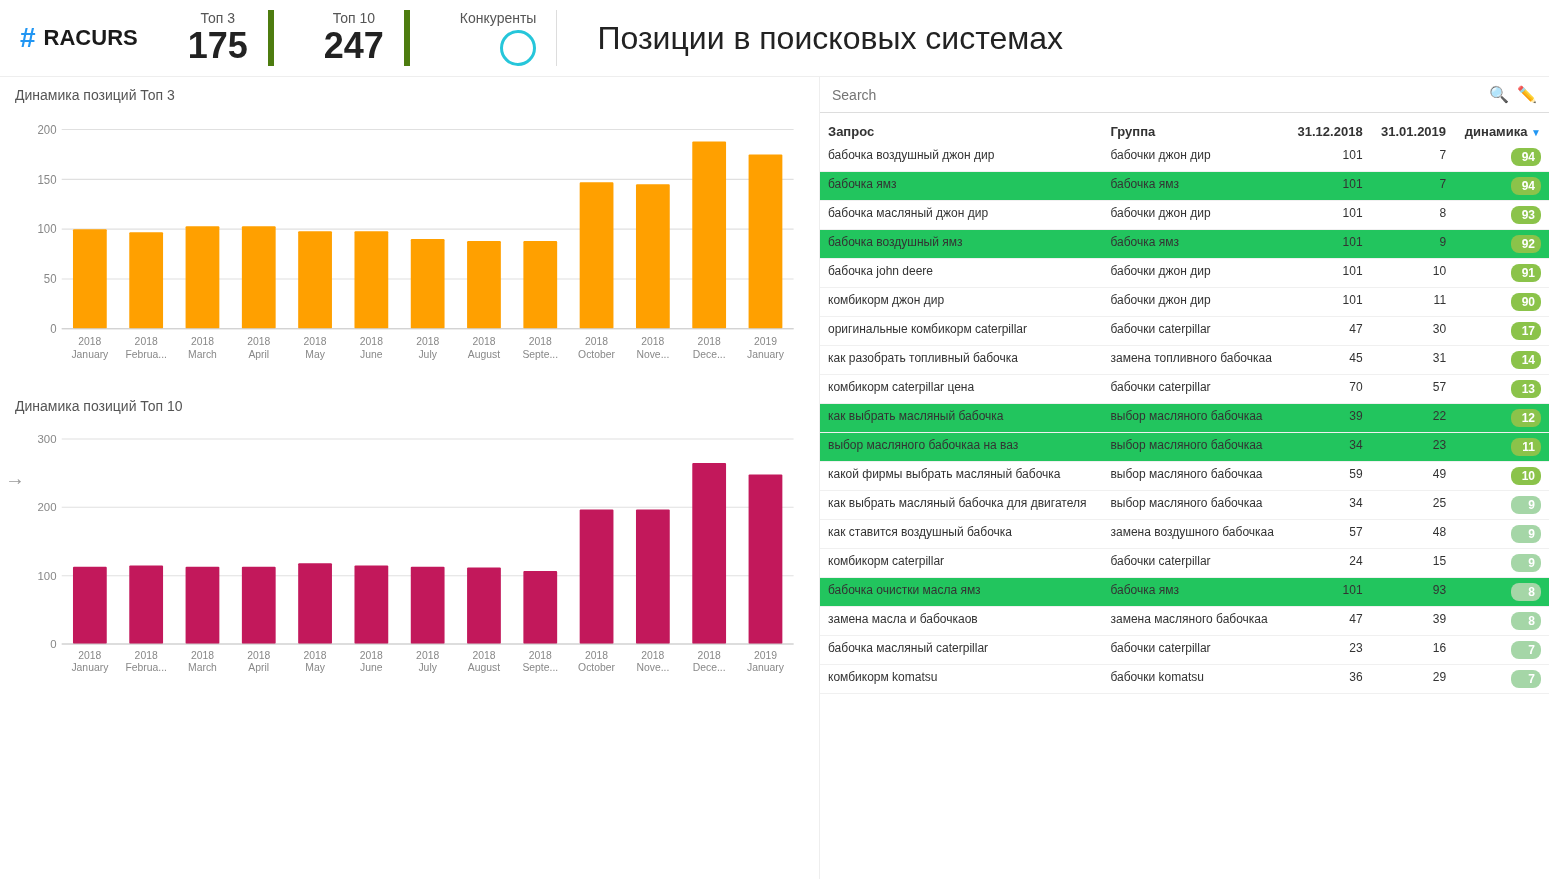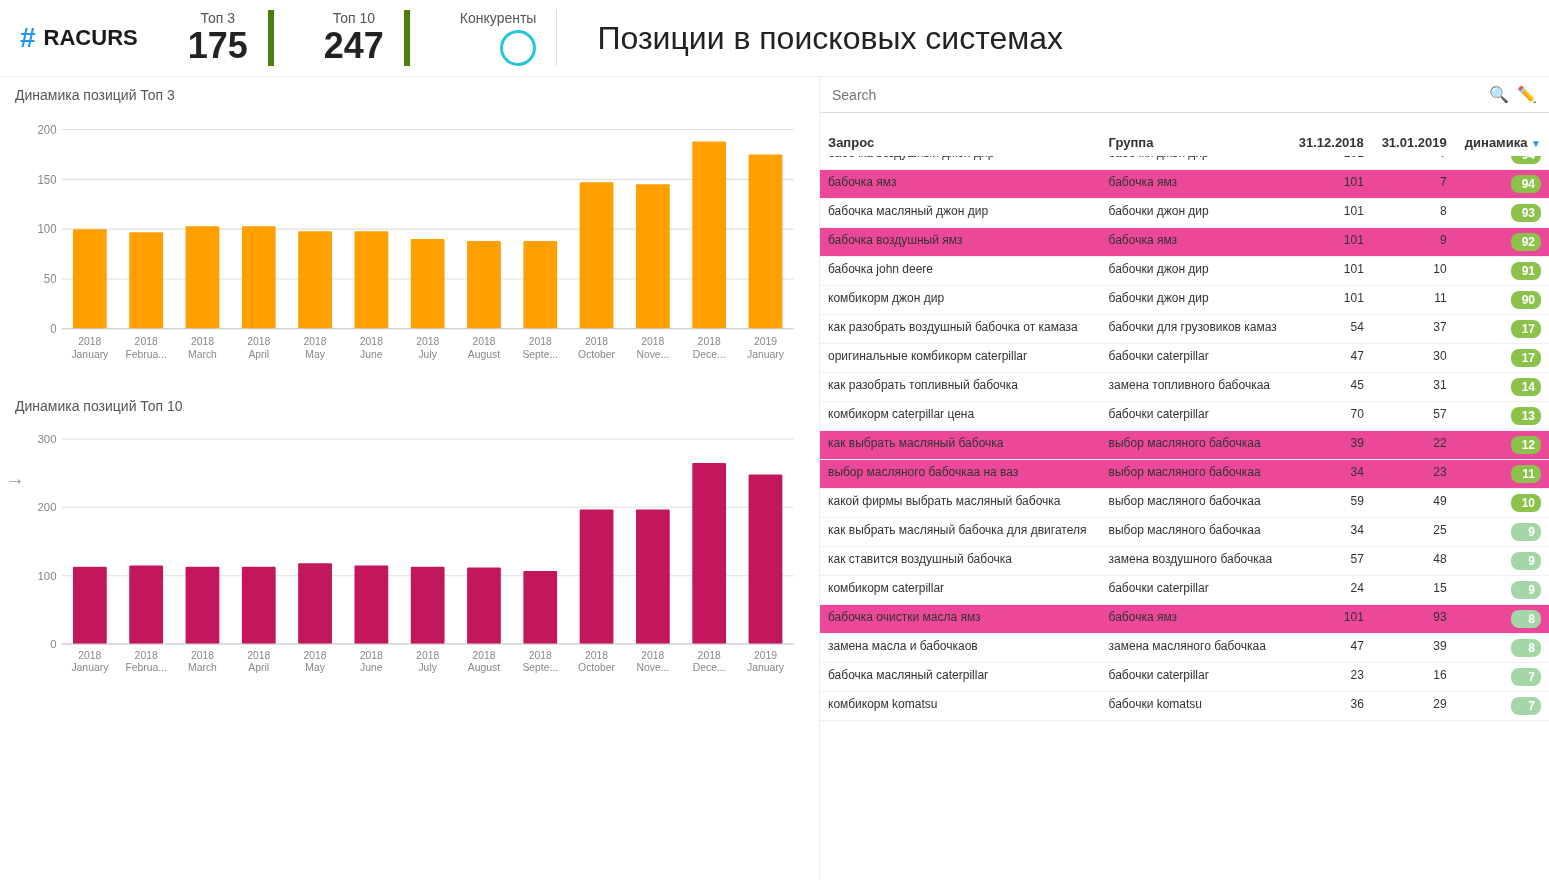--- a/index.html
+++ b/index.html
@@ -124,33 +124,33 @@
     table {
       width: 100%;
       border-collapse: collapse;
     }
     thead th {
       background: #fff;
       padding: 6px 8px;
       text-align: left;
       font-size: 13px;
       color: #333;
-      border-bottom: 1px solid #6d28d9;
+      border-bottom: 3px solid #6d28d9;
       position: sticky;
-      top: 16px;
+      top: 5px;
       z-index: 10;
     }
     thead th.col-num { text-align: right; }
     thead th.col-dyn { text-align: right; }
     tbody tr { border-bottom: 1px solid #f0f0f0; }
     td { padding: 5px 8px; vertical-align: top; font-size: 12px; }
     td.col-num { text-align: right; }
     td.col-dyn { text-align: right; font-weight: bold; }
 
-    .row-yellow { background: #ec4899; }
+    .row-yellow { background: #22c55e; }
 
     .dyn-cell {
       background: #8BC34A;
       color: #fff;
       padding: 2px 6px;
       border-radius: 8px;
       display: inline-block;
       min-width: 30px;
       text-align: right;
     }
@@ -363,27 +363,20 @@
       <td class="col-dyn"><span class="dyn-cell">91</span></td>
     </tr>
             <tr>
       <td>комбикорм джон дир</td>
       <td>бабочки джон дир</td>
       <td class="col-num">101</td>
       <td class="col-num">11</td>
       <td class="col-dyn"><span class="dyn-cell">90</span></td>
     </tr>
             <tr>
-      <td>как разобрать воздушный бабочка от камаза</td>
-      <td>бабочки для грузовиков камаз</td>
-      <td class="col-num">54</td>
-      <td class="col-num">37</td>
-      <td class="col-dyn"><span class="dyn-cell">17</span></td>
-    </tr>
-            <tr>
       <td>оригинальные комбикорм caterpillar</td>
       <td>бабочки caterpillar</td>
       <td class="col-num">47</td>
       <td class="col-num">30</td>
       <td class="col-dyn"><span class="dyn-cell">17</span></td>
     </tr>
             <tr>
       <td>как разобрать топливный бабочка</td>
       <td>замена топливного бабочкаа</td>
       <td class="col-num">45</td>

